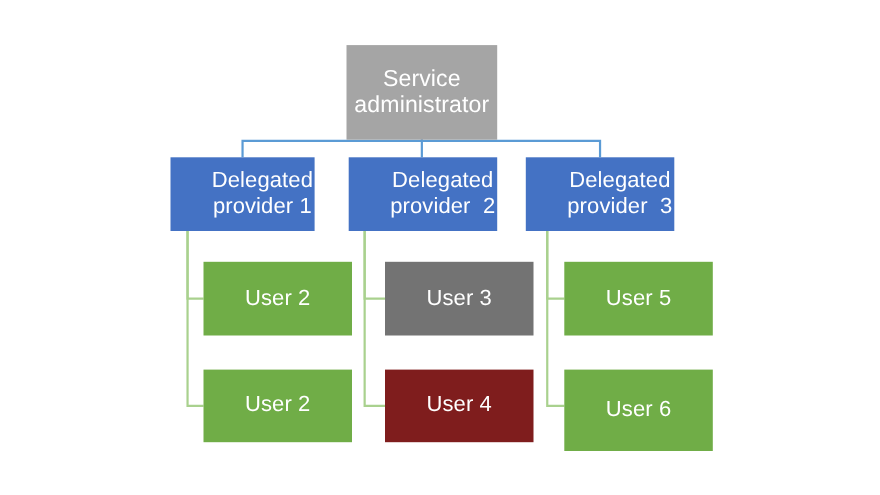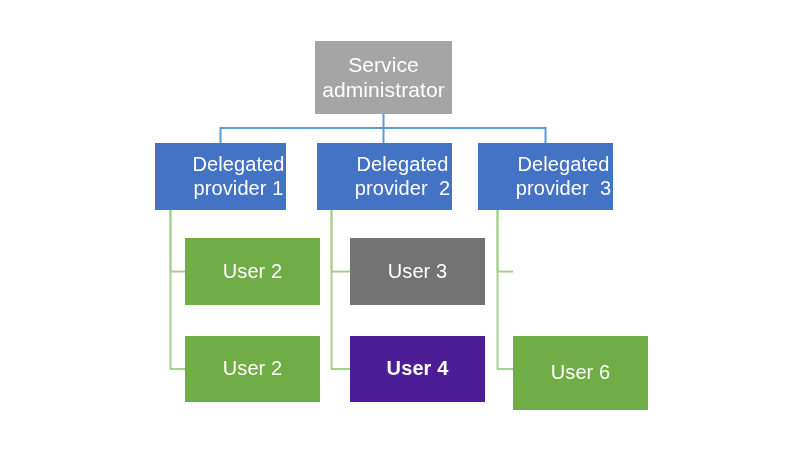--- a/index.html
+++ b/index.html
@@ -49,21 +49,21 @@
   }
   .node-provider {
     font-size: 20px;
     padding-left: 36px;
   }
   .node-user {
     font-size: 20px;
   }
 
   
-  #node-admin      { left: 315px; top: 41px;  width: 137px; height: 73px; }
+  #node-admin      { left: 315px; top: 41px;  width: 137px; height: 86px; }
 
   #node-provider-1 { left: 155px; top: 143px; width: 131px; height: 67px; }
   #node-provider-2 { left: 317px; top: 143px; width: 135px; height: 67px; }
   #node-provider-3 { left: 478px; top: 143px; width: 135px; height: 67px; }
 
   #node-user-1 { left: 185px; top: 238px; width: 135px; height: 67px; }
   #node-user-2 { left: 185px; top: 336px; width: 135px; height: 66px; }
   #node-user-3 { left: 350px; top: 238px; width: 135px; height: 67px; }
   #node-user-4 { left: 350px; top: 336px; width: 135px; height: 66px; }
   #node-user-5 { left: 513px; top: 238px; width: 135px; height: 67px; }
@@ -101,18 +101,19 @@
 
   <div class="node node-provider" id="node-provider-3" style="background-color: rgb(68, 114, 196);">Delegated
 provider  3</div>
 
   <div class="node node-user" id="node-user-1" style="background-color: rgb(112, 173, 71);">User 2</div>
 
   <div class="node node-user" id="node-user-2" style="background-color: rgb(112, 173, 71); text-align: right;">User 2</div>
 
   <div class="node node-user" id="node-user-3" style="background-color: #737373;">User 3</div>
 
-  <div class="node node-user" id="node-user-4" style="background-color: #4c1d95; font-weight: bold;">User 4</div>
+  <div class="node node-user" id="node-user-4" style="background-color: #7f1d1d;">User 4</div>
 
+  <div class="node node-user" id="node-user-5" style="background-color: rgb(112, 173, 71);">User 5</div>
 
   <div class="node node-user" id="node-user-6" style="background-color: rgb(112, 173, 71);">User 6</div>
 
 </div>
 
 </body></html>

